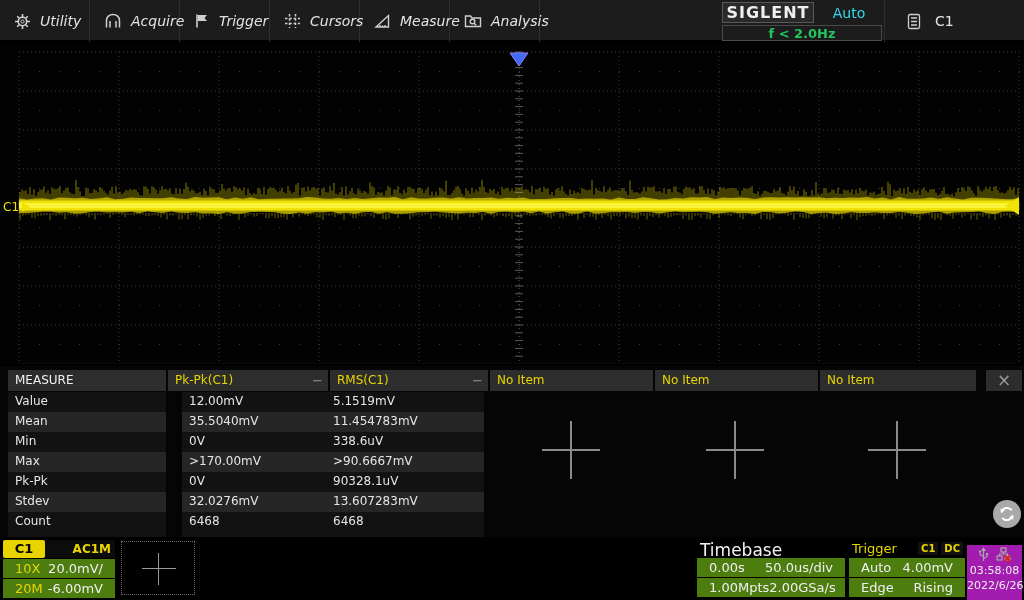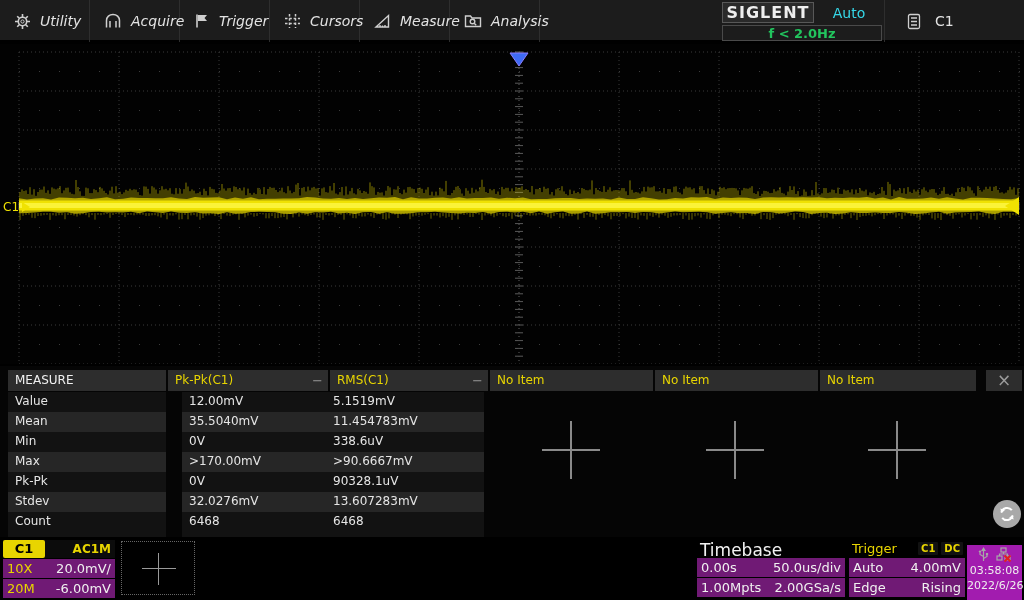--- a/index.html
+++ b/index.html
@@ -58,21 +58,21 @@
   .add-cross { position:absolute; width:58px; height:58px; cursor:pointer; }
   .add-cross:before { content:""; position:absolute; left:0; right:0; top:28px; height:2px; background:#8a8a8a; }
   .add-cross:after  { content:""; position:absolute; top:0; bottom:0; left:28px; width:2px; background:#8a8a8a; }
   #panel-cycle { position:absolute; left:993px; top:134px; width:28px; height:28px;
                  border-radius:50%; background:#a9a9a9; cursor:pointer;
                  display:flex; align-items:center; justify-content:center; }
 
   
   #bottombar { position:absolute; left:0; top:537px; width:1024px; height:63px; background:#000; }
   .bb-row { display:flex; justify-content:space-between; align-items:center;
-            background:#701a75; height:19px; margin-top:1px; padding:0 4px;
+            background:#4d7c0f; height:19px; margin-top:1px; padding:0 12px;
             font-size:13px; color:#f0f0f0; }
   .yellow { color:#e8d500; }
 
   #ch-panel { position:absolute; left:3px; top:3px; width:112px; height:58px; cursor:pointer; }
   #ch-head { display:flex; justify-content:space-between; align-items:center; height:18px; background:#0c0c0c; }
   #ch-name-box { width:42px; height:18px; background:#e8d500; color:#000; font-size:13px;
                  font-weight:bold; text-align:center; line-height:18px; border-radius:2px; }
   #ch-coupling { font-size:12px; font-weight:bold; padding-right:4px; }
 
   #add-ch-box { position:absolute; left:121px; top:4px; width:74px; height:54px;

